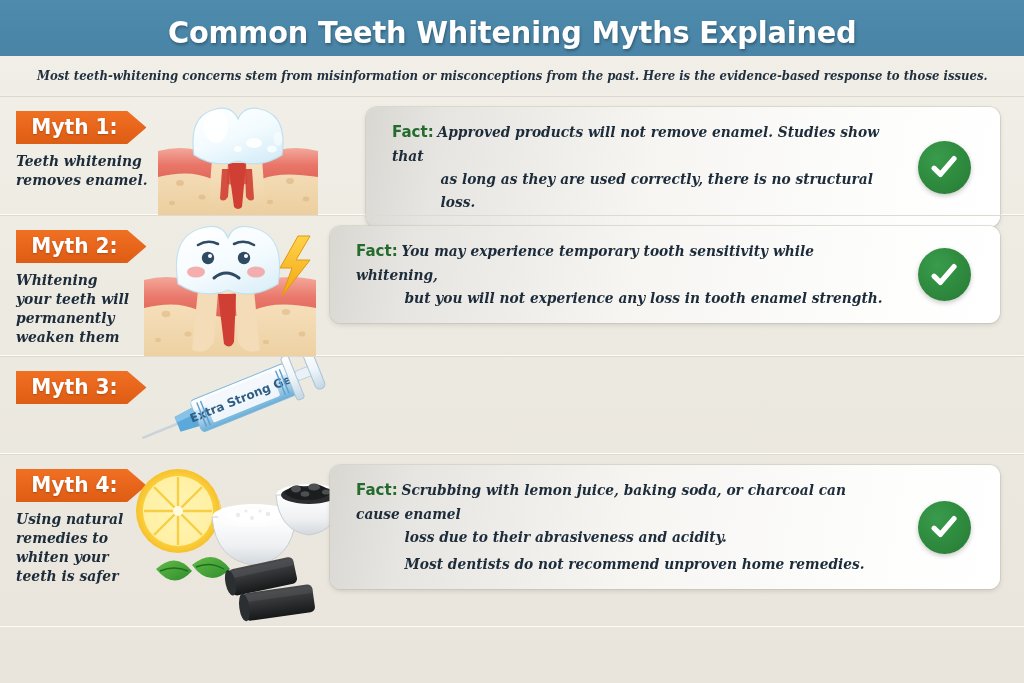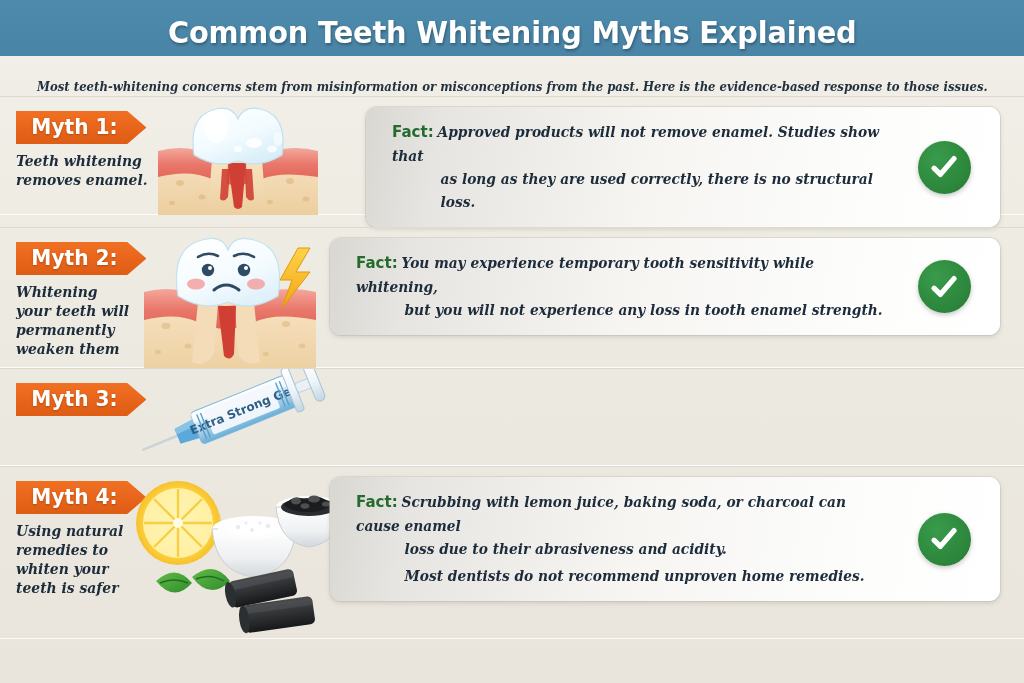--- a/index.html
+++ b/index.html
@@ -35,21 +35,21 @@
     font-size: 31px;
     letter-spacing: -0.2px;
     text-shadow: 1px 2px 3px rgba(0,0,0,0.30);
     white-space: nowrap;
     transform: scaleX(0.93);
   }
   .subtitle-band {
     position: absolute;
     left: 0; top: 56px; width: 1024px; height: 38px;
     background: linear-gradient(180deg, #f2efe8 0%, #f0ede6 100%);
-    display: flex; align-items: flex-end; justify-content: center;
+    display: flex; align-items: center; justify-content: center;
   }
   .subtitle {
     color: #22313f;
     font-family: "DejaVu Serif", serif;
     font-style: italic;
     font-weight: bold;
     font-size: 12.3px;
     white-space: nowrap;
     transform: scaleX(0.95);
   }
@@ -254,21 +254,21 @@
             <div class="check-circle">
               <svg width="34" height="34" viewBox="0 0 34 34">
                 <path d="M7 18.2 L13.4 24.4 L27 8.6" fill="none" stroke="#ffffff" stroke-width="5.2" stroke-linecap="round" stroke-linejoin="round"></path>
               </svg>
             </div>
           </div>
         </div>
       </div>
     </div>
 
-    <div class="row" style="height:140px;margin-top:12px;">
+    <div class="row" style="height:140px;">
       <div class="row-left">
         <div class="myth-banner">Myth 2:</div>
         <div class="myth-desc" style="max-width:118px;">Whitening your teeth will permanently weaken them</div>
 
         
         <div class="art" style="left:140px; top:2px; width:190px; height:138px;">
           <svg width="190" height="138" viewBox="0 0 190 138">
             <defs>
               <linearGradient id="gum2" x1="0" y1="0" x2="0" y2="1">
                 <stop offset="0%" stop-color="#f4a79a"></stop>

